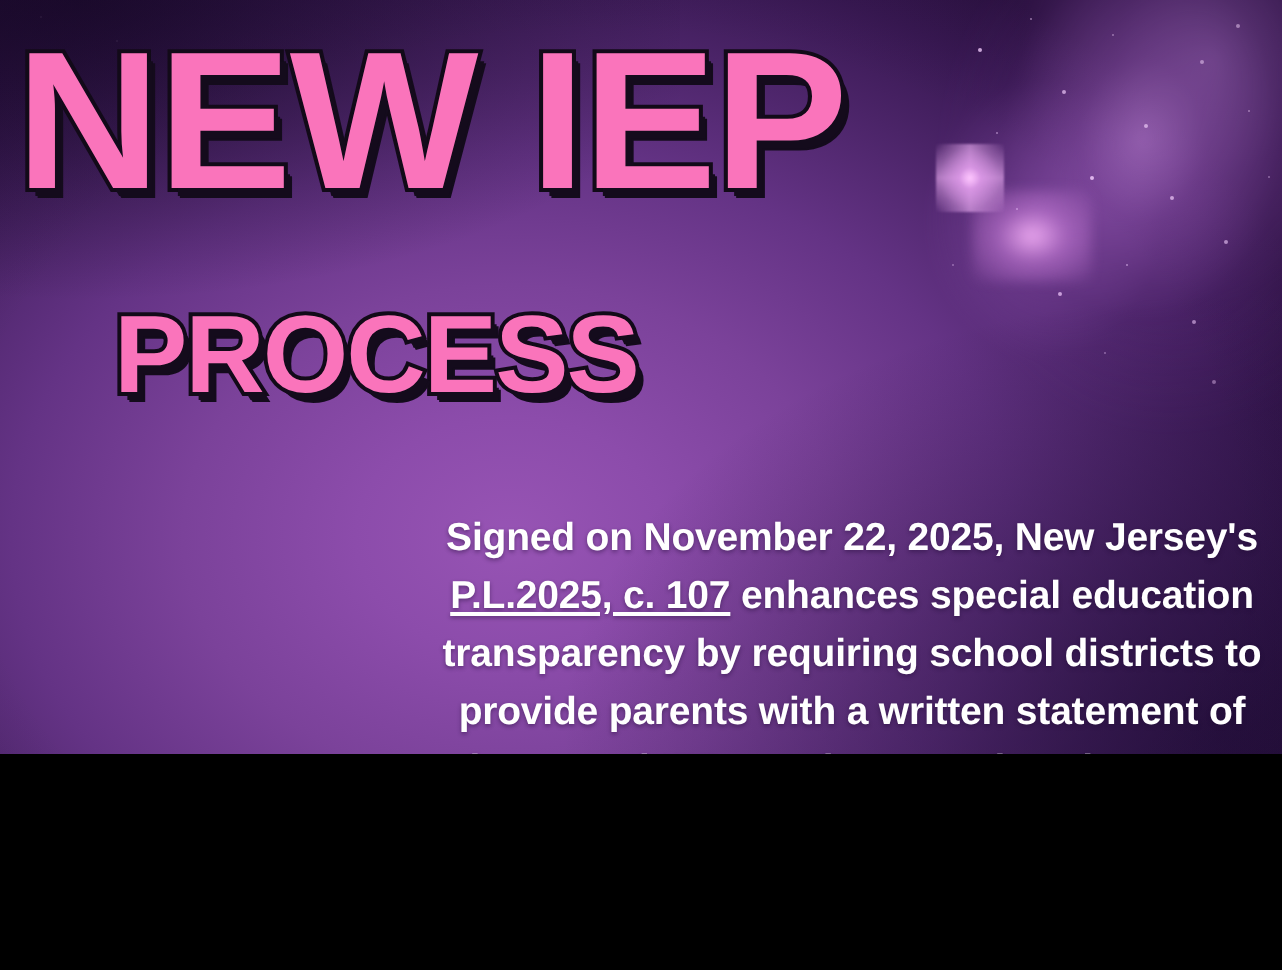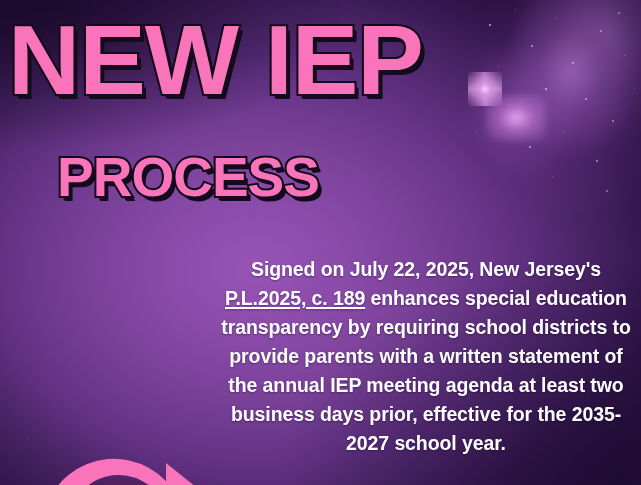--- a/index.html
+++ b/index.html
@@ -3,21 +3,21 @@
 <meta charset="utf-8">
 <style>
   html, body {
     margin: 0;
     padding: 0;
     background: #000;
   }
   #poster {
     position: relative;
     width: 641px;
-    height: 485px;
+    height: 377px;
     overflow: hidden;
     font-family: "Liberation Sans", sans-serif;
     background-color: #2a1242;
   }
 
   
   .bg-base {
     position: absolute;
     inset: 0;
     background:
@@ -190,21 +190,21 @@
 
   <div class="bg-topleft-dark"></div>
   <div class="bg-bottomright-dark"></div>
   <div class="bg-vignette"></div>
 
   <div class="headline-wrap">
     <h1 class="headline headline-1">NEW IEP</h1>
     <h1 class="headline headline-2">PROCESS</h1>
   </div>
 
-  <p class="body-copy"><span>Signed on July 22, 2025, New Jersey's </span><span class="cite">P.L.2025, c. 189</span><span> enhances special education transparency by requiring school districts to provide parents with a written statement of the annual IEP meeting agenda at least two business days prior, effective for the 2035-2027 school year.</span></p>
+  <p class="body-copy"><span>Signed on November 22, 2025, New Jersey's </span><span class="cite">P.L.2025, c. 107</span><span> enhances special education transparency by requiring school districts to provide parents with a written statement of the annual IEP meeting agenda at least two business days prior, effective for the 2035-2027 school year.</span></p>
 
   <div class="gauge-icon">
     <svg viewBox="0 0 176 120" width="176" height="120" aria-hidden="true">
 
       <path d="M 4 108
                A 72 72 0 0 1 128 58
                L 128 40
                L 168 72
                L 128 104
                L 128 86

